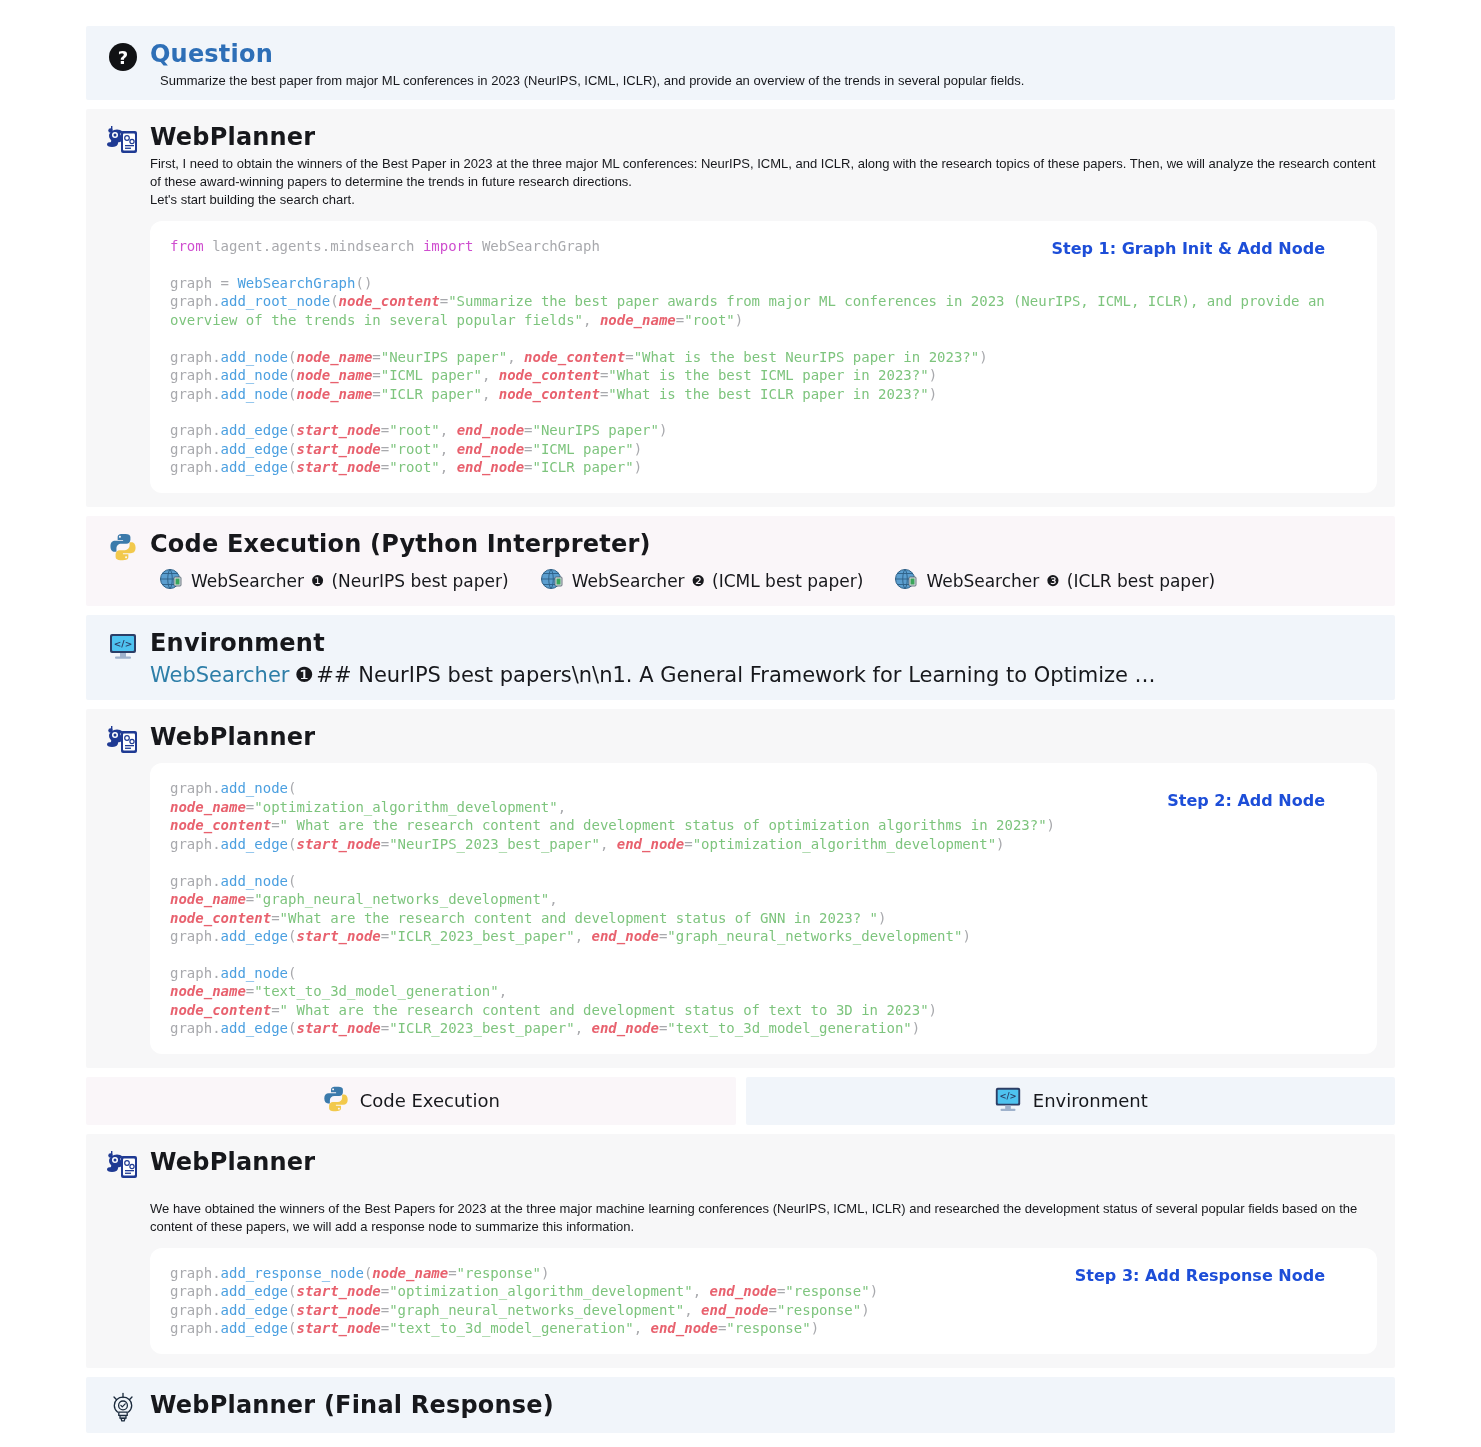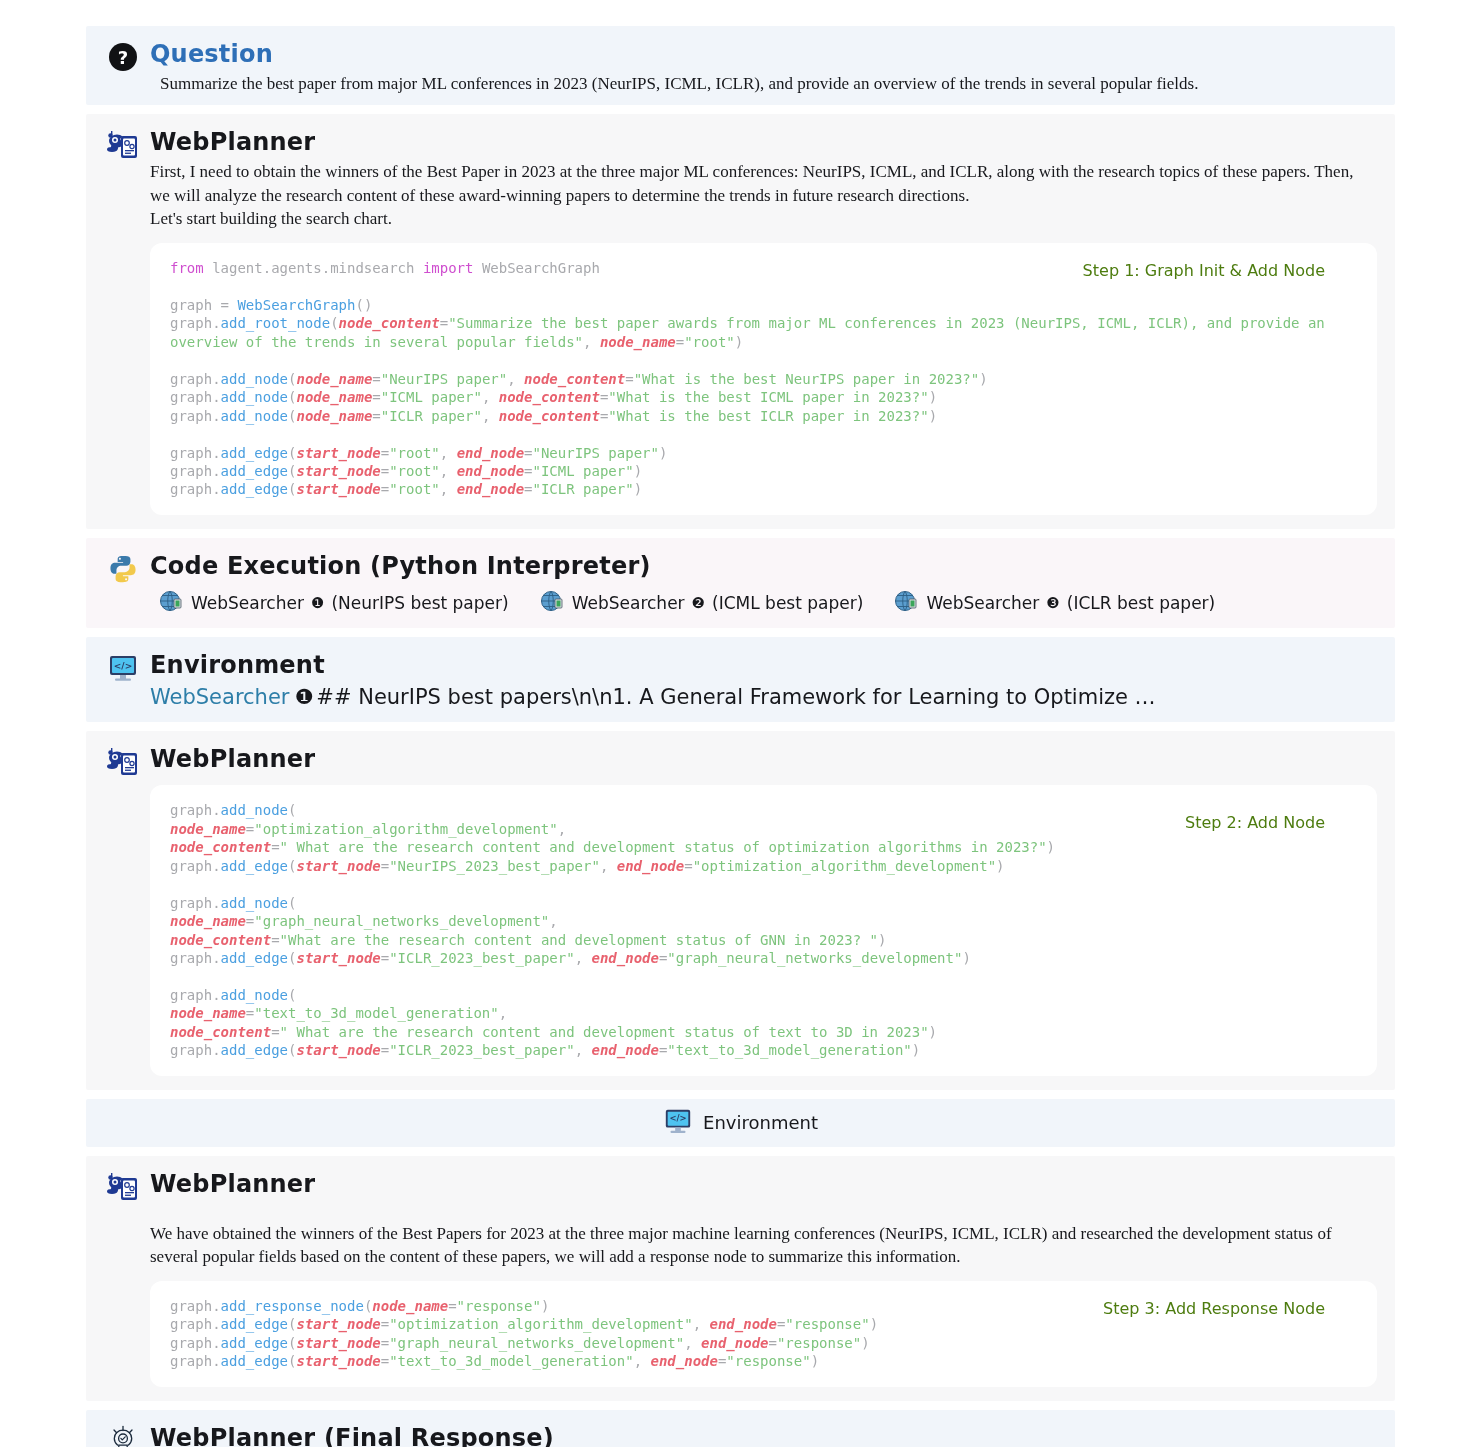--- a/index.html
+++ b/index.html
@@ -41,22 +41,22 @@
     font-family: "DejaVu Sans", sans-serif;
     font-size: 24px;
     font-weight: 600;
     letter-spacing: .2px;
     margin: 0 0 4px 0;
     color: #17181c;
   }
   .panel-title.accent { color: #2e6fb7; }
 
   .panel-body {
-    font-family: Liberation Serif, serif;
-    font-size: 17px;
+    font-family: Liberation Sans, sans-serif;
+    font-size: 13px;
     line-height: 1.38;
     color: #17181c;
     white-space: pre-line;
   }
   .panel-body.indent { padding-left: 10px; }
 
   
   .code-card {
     position: relative;
     background: #ffffff;
@@ -73,22 +73,22 @@
     white-space: pre-wrap;
     word-break: break-word;
     color: #a8a9ad;
   }
   .step-label {
     position: absolute;
     right: 52px;
     top: 18px;
     font-family: "DejaVu Sans", sans-serif;
     font-size: 16px;
-    font-weight: 400;
-    color: #4d7c0f;
+    font-weight: 700;
+    color: #1d4ed8;
     white-space: nowrap;
   }
   .step-label.low { top: 28px; }
 
   
   .k  { color: #cf4ecf; }            
   .id { color: #a8a9ad; }            
   .fn { color: #4a9fe0; }            
   .pa { color: #e8616e; font-style: italic; font-weight: 600; } 
   .st { color: #7dc47d; }            
@@ -313,20 +313,29 @@
 <span class="id">graph.</span><span class="fn">add_edge</span><span class="id">(</span><span class="pa">start_node</span><span class="op">=</span><span class="st">"ICLR_2023_best_paper"</span><span class="op">, </span><span class="pa">end_node</span><span class="op">=</span><span class="st">"graph_neural_networks_development"</span><span class="id">)</span>
 
 <span class="id">graph.</span><span class="fn">add_node</span><span class="id">(</span>
 <span class="pa">node_name</span><span class="op">=</span><span class="st">"text_to_3d_model_generation"</span><span class="op">,</span>
 <span class="pa">node_content</span><span class="op">=</span><span class="st">" What are the research content and development status of text to 3D in 2023"</span><span class="id">)</span>
 <span class="id">graph.</span><span class="fn">add_edge</span><span class="id">(</span><span class="pa">start_node</span><span class="op">=</span><span class="st">"ICLR_2023_best_paper"</span><span class="op">, </span><span class="pa">end_node</span><span class="op">=</span><span class="st">"text_to_3d_model_generation"</span><span class="id">)</span></pre>
     </div>
   </div>
 
   <div class="split-row">
+    <div class="split-cell bg-pink">
+      <span>
+        <svg width="28" height="28" viewBox="0 0 32 32">
+          <path d="M15.9 2c-3 0-5.6.5-5.6 3.3v3.1h5.8v1H7.6c-2.8 0-5 1.8-5 5.8s2 5.9 4.4 5.9h2V17.5c0-2.7 2.3-4.9 5-4.9h5.6c2.4 0 4.3-2 4.3-4.4V5.3C23.9 3 21.7 2 18.8 2h-2.9zm-3.2 1.9c.6 0 1.1.5 1.1 1.1s-.5 1.1-1.1 1.1-1.1-.5-1.1-1.1.5-1.1 1.1-1.1z" fill="#3b7aab"></path>
+          <path d="M16.1 30c3 0 5.6-.5 5.6-3.3v-3.1h-5.8v-1h8.5c2.8 0 5-1.8 5-5.8s-2-5.9-4.4-5.9h-2v3.6c0 2.7-2.3 4.9-5 4.9h-5.6c-2.4 0-4.3 2-4.3 4.4v2.9c0 2.3 2.2 3.3 5.1 3.3h2.9zm3.2-1.9c-.6 0-1.1-.5-1.1-1.1s.5-1.1 1.1-1.1 1.1.5 1.1 1.1-.5 1.1-1.1 1.1z" fill="#f2c94c"></path>
+        </svg>
+      </span>
+      <span class="lbl">Code Execution</span>
+    </div>
     <div class="split-cell bg-blue">
       <span>
         <svg width="30" height="30" viewBox="0 0 32 32">
           <rect x="3" y="4" width="26" height="19" rx="2" fill="#2c3e66"></rect>
           <rect x="5" y="6" width="22" height="15" rx="1" fill="#4ec3f0"></rect>
           <text x="16" y="16.5" font-family="DejaVu Sans, sans-serif" font-size="9" font-weight="bold" fill="#2c3e66" text-anchor="middle">&lt;/&gt;</text>
           <rect x="13" y="23" width="6" height="4" fill="#9fb2cc"></rect>
           <rect x="8" y="26.5" width="16" height="2.2" rx="1" fill="#9fb2cc"></rect>
         </svg>
       </span>

